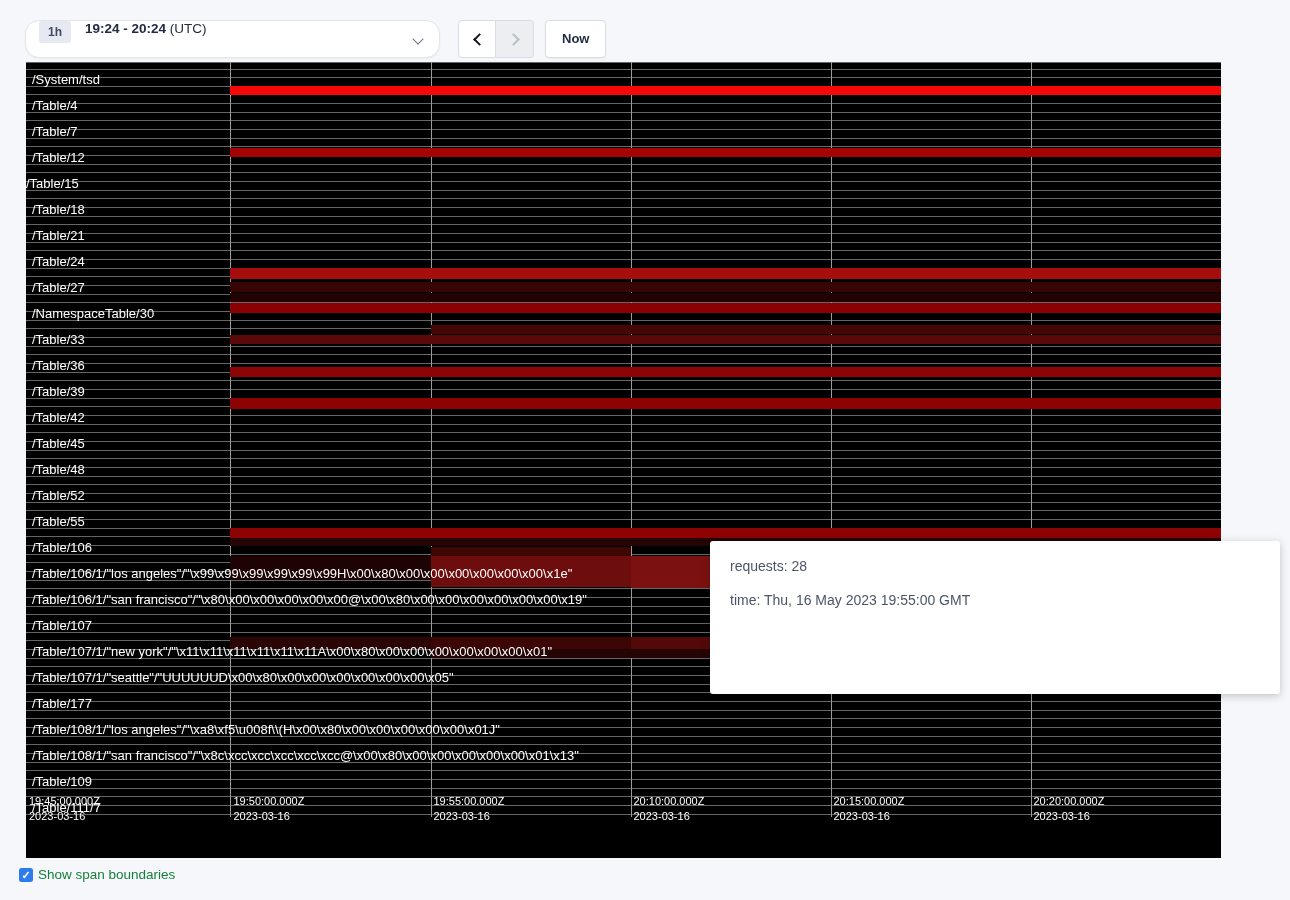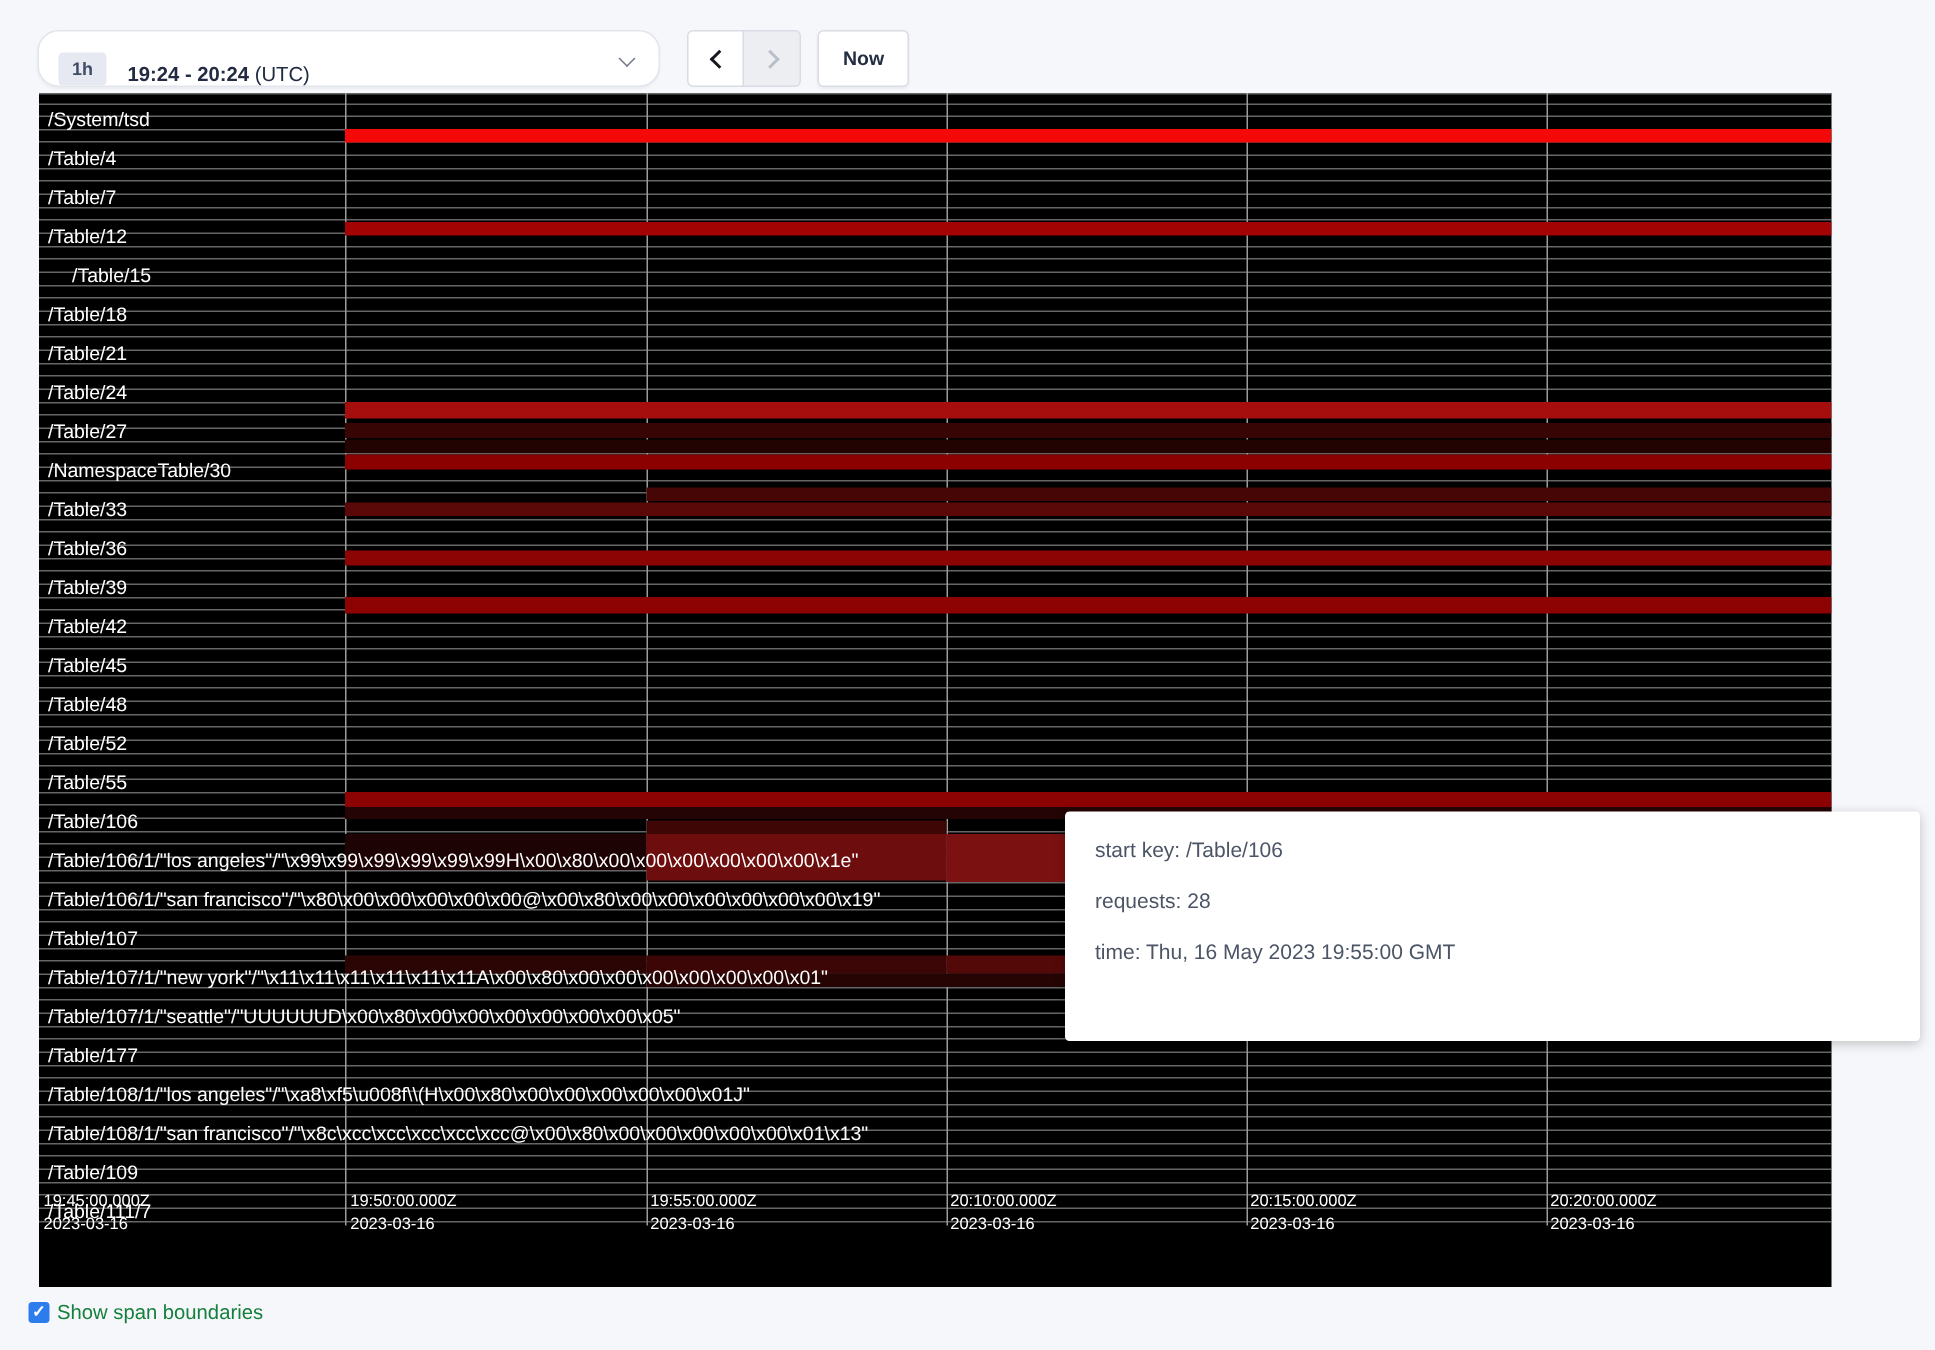--- a/index.html
+++ b/index.html
@@ -3,21 +3,21 @@
 <meta charset="utf-8">
 <style>
   * { margin:0; padding:0; box-sizing:border-box; }
   html,body { width:1290px; height:900px; overflow:hidden;
     background:#f6f7fa; font-family:"Liberation Sans", sans-serif; }
 
   
   .toolbar { position:absolute; left:0; top:0; width:1290px; height:62px; }
   .range-select { position:absolute; left:25px; top:20px; width:415px; height:38px;
     background:#fff; border:1px solid #e2e5ec; border-radius:14px;
-    box-shadow:0 1px 2px rgba(20,30,60,.05); display:flex; align-items:flex-end;
+    box-shadow:0 1px 2px rgba(20,30,60,.05); display:flex; align-items:flex-start;
     cursor:pointer; }
   .range-badge { margin-left:13px; background:#e6e9f1; color:#3f4c67;
     font-size:12px; font-weight:bold; padding:4px 9px; border-radius:3px; }
   .range-text { margin-left:14px; font-size:13.5px; color:#222b41; }
   .range-text b { font-weight:bold; }
   .range-suffix { color:#222b41; font-weight:normal; }
   .chev-down { position:absolute; right:17px; top:14px; width:8px; height:8px;
     border-right:1.6px solid #6e7786; border-bottom:1.6px solid #6e7786;
     transform:rotate(45deg); }
   .nav-group { position:absolute; left:458px; top:20px; display:flex; }
@@ -191,21 +191,21 @@
     <div class="band" style="left: 405px; top: 493.5px; width: 200px; height: 31.5px; background: rgb(110, 13, 13);"></div>
     <div class="band" style="left: 605px; top: 493.5px; width: 590px; height: 32.5px; background: rgb(124, 17, 17);"></div>
     <div class="band" style="left: 204px; top: 575px; width: 201px; height: 11.5px; background: rgb(43, 4, 4);"></div>
     <div class="band" style="left: 405px; top: 575px; width: 200px; height: 11.5px; background: rgb(61, 6, 6);"></div>
     <div class="band" style="left: 605px; top: 575px; width: 590px; height: 11.5px; background: rgb(84, 9, 9);"></div>
     <div class="band" style="left: 405px; top: 586.5px; width: 790px; height: 9px; background: rgb(38, 4, 4);"></div>
     <div class="rowlabel" style="top: 15px; left: 6px;">/System/tsd</div>
     <div class="rowlabel" style="top: 41px; left: 6px;">/Table/4</div>
     <div class="rowlabel" style="top: 67px; left: 6px;">/Table/7</div>
     <div class="rowlabel" style="top: 93px; left: 6px;">/Table/12</div>
-    <div class="rowlabel" style="top: 119px; left: 22px;">/Table/15</div>
+    <div class="rowlabel" style="top: 119px; left: 0;">/Table/15</div>
     <div class="rowlabel" style="top: 145px; left: 6px;">/Table/18</div>
     <div class="rowlabel" style="top: 171px; left: 6px;">/Table/21</div>
     <div class="rowlabel" style="top: 197px; left: 6px;">/Table/24</div>
     <div class="rowlabel" style="top: 223px; left: 6px;">/Table/27</div>
     <div class="rowlabel" style="top: 249px; left: 6px;">/NamespaceTable/30</div>
     <div class="rowlabel" style="top: 275px; left: 6px;">/Table/33</div>
     <div class="rowlabel" style="top: 301px; left: 6px;">/Table/36</div>
     <div class="rowlabel" style="top: 327px; left: 6px;">/Table/39</div>
     <div class="rowlabel" style="top: 353px; left: 6px;">/Table/42</div>
     <div class="rowlabel" style="top: 379px; left: 6px;">/Table/45</div>
@@ -243,21 +243,20 @@
       <div>20:15:00.000Z</div>
       <div>2023-03-16</div>
     </div>
     <div class="tick" style="left: 1007.5px;">
       <div>20:20:00.000Z</div>
       <div>2023-03-16</div>
     </div>
   </div>
 
 <div class="tooltip">
-  <div class="tline">start key: /Table/106</div>
   <div class="tline">requests: 28</div>
   <div class="tline">time: Thu, 16 May 2023 19:55:00 GMT</div>
 </div>
 
 <div class="cb-row">
   <div class="cb">✓</div>
   <span class="cb-label">Show span boundaries</span>
 </div>
 
 </body></html>

